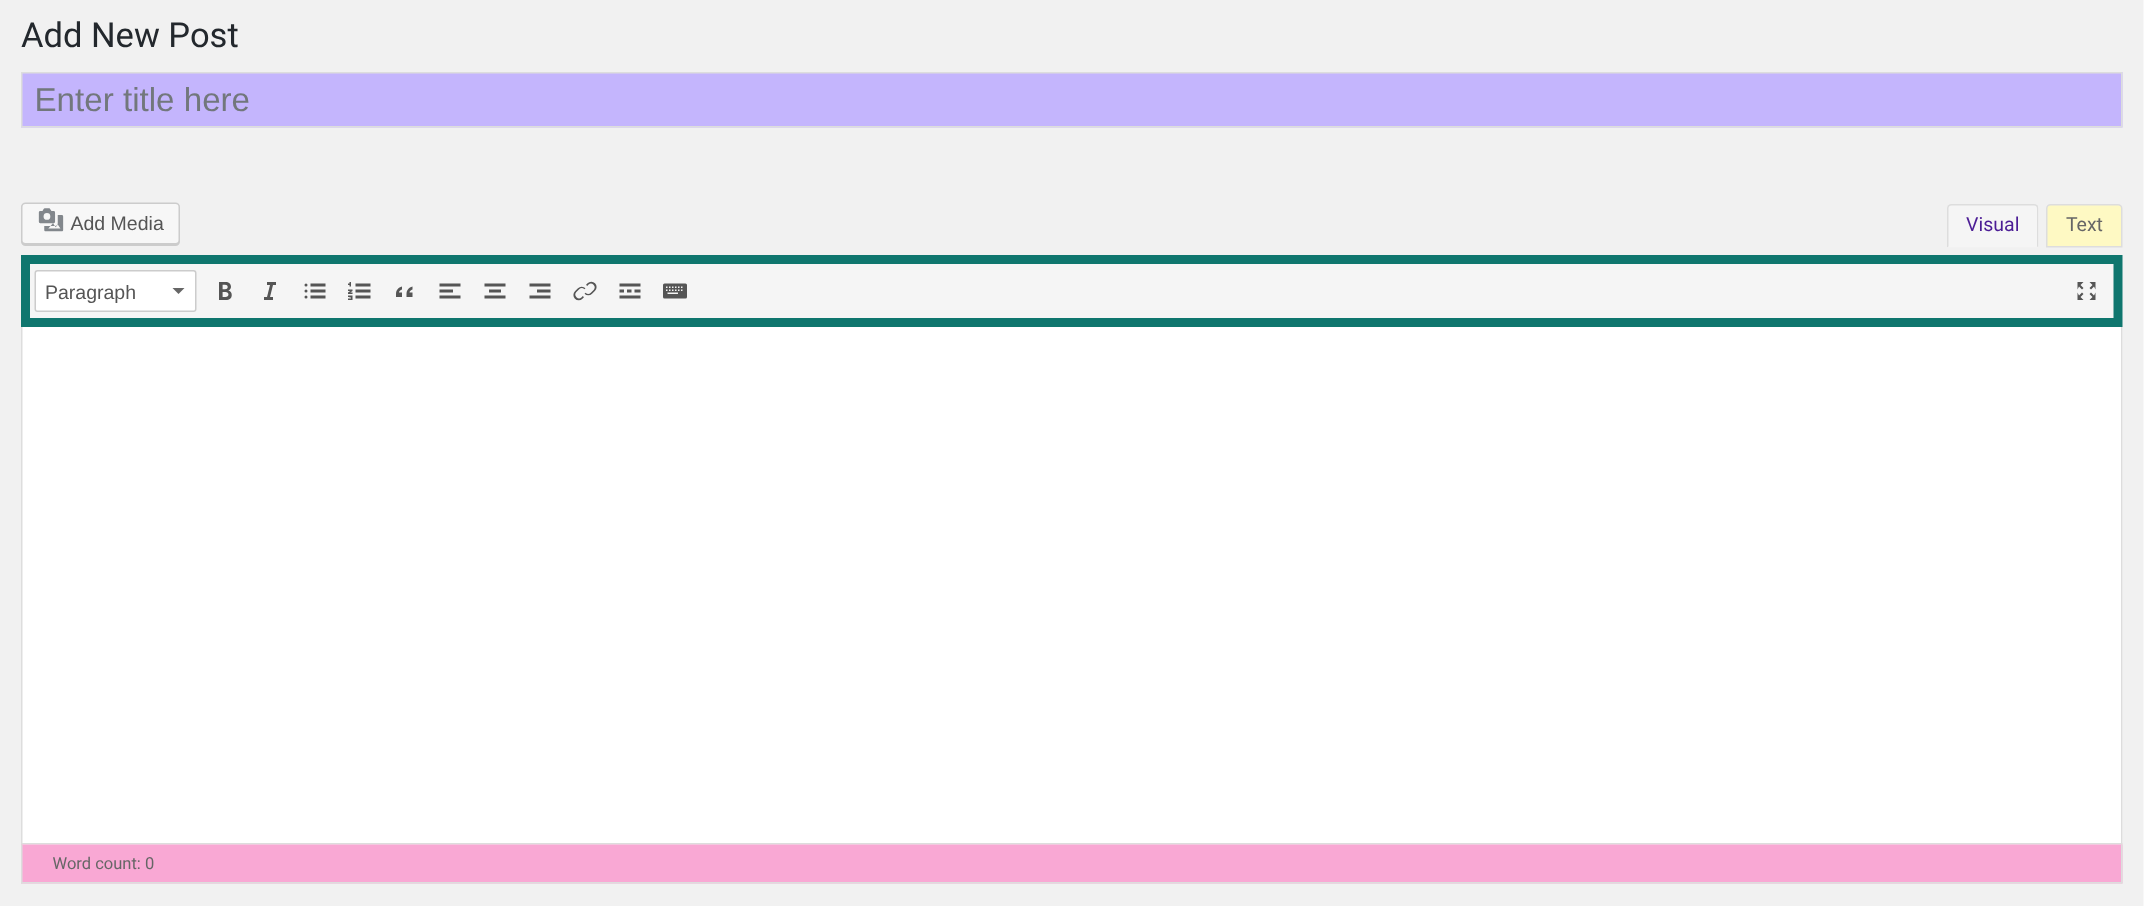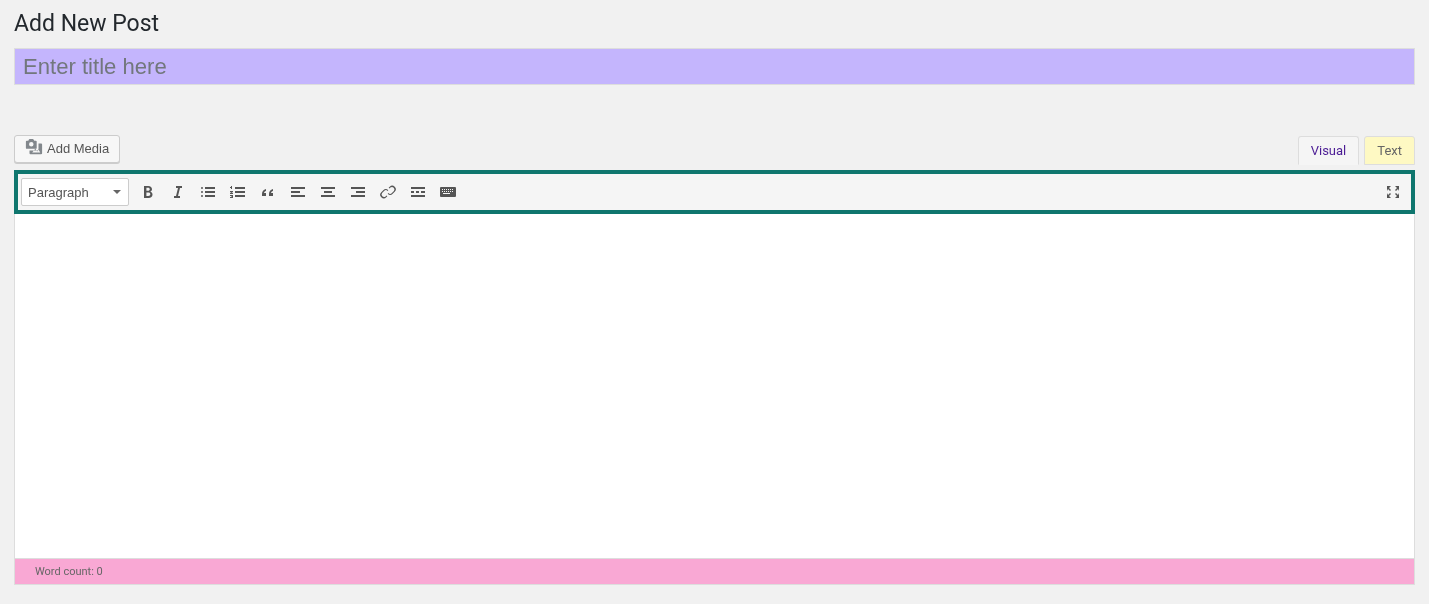--- a/index.html
+++ b/index.html
@@ -66,21 +66,21 @@
     border-top-left-radius: 3px;
     border-top-right-radius: 3px;
     margin-left: 5px;
   }
   .editor-tab.active {
     background: #f5f5f5;
     border-bottom-color: #f5f5f5;
     color: #4c1d95;
   }
   .toolbar {
-    border: 4px solid #0f766e;
+    border: 6px solid #0f766e;
     background: #f5f5f5;
     display: flex;
     align-items: center;
     padding: 3px;
     margin-top: 6px;
     position: relative;
   }
   .format-select {
     height: 28px;
     border: 1px solid #ccc;

